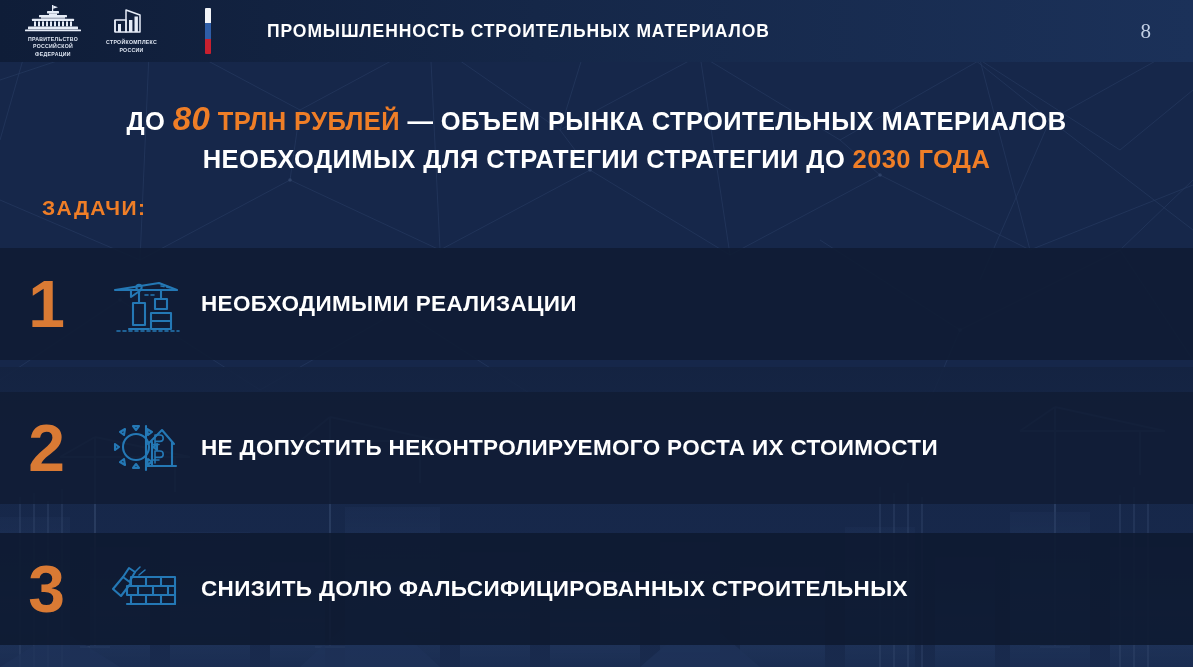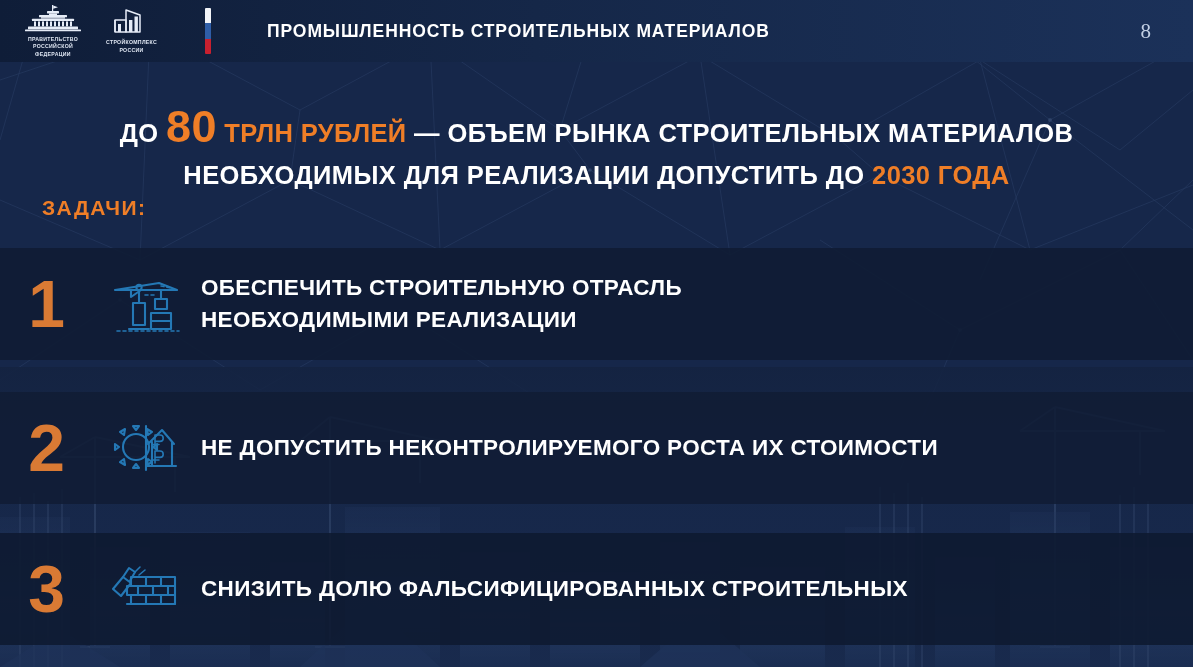--- a/index.html
+++ b/index.html
@@ -80,21 +80,21 @@
 
   
   .headline {
     position:absolute; top:96px; left:0; width:1193px;
     text-align:center; z-index:5;
     color:#ffffff; font-weight:bold; font-size:25.5px;
     letter-spacing:.4px; line-height:1.38;
   }
   .headline .line { white-space:nowrap; }
   .hl-accent { color:#ef7e27; }
-  .hl-big { color:#ef7e27; font-size:45px; }
+  .hl-big { color:#ef7e27; font-size:33px;font-style:italic; }
   .hl-dash { color:#ffffff; }
 
   
   .tasks-label {
     position:absolute; top:196px; left:42px;
     color:#ef7e27; font-size:21px; font-weight:bold;
     letter-spacing:1.4px; z-index:5;
   }
 
   
@@ -266,21 +266,21 @@
       </div>
 
       <div class="header-title">ПРОМЫШЛЕННОСТЬ СТРОИТЕЛЬНЫХ МАТЕРИАЛОВ</div>
     </div>
 
     <div class="page-num">8</div>
   </div>
 
   <div class="headline">
     <div class="line"><span>ДО </span><span class="hl-big">80</span><span class="hl-accent"> ТРЛН РУБЛЕЙ</span><span class="hl-dash"> — </span><span>ОБЪЕМ РЫНКА  СТРОИТЕЛЬНЫХ МАТЕРИАЛОВ</span></div>
-    <div class="line"><span>НЕОБХОДИМЫХ ДЛЯ РЕАЛИЗАЦИИ ДОПУСТИТЬ  ДО </span><span class="hl-accent">2030 ГОДА</span></div>
+    <div class="line"><span>НЕОБХОДИМЫХ ДЛЯ СТРАТЕГИИ СТРАТЕГИИ  ДО </span><span class="hl-accent">2030 ГОДА</span></div>
   </div>
 
   <div class="tasks-label">ЗАДАЧИ:</div>
 
   <div class="band band-1">
     <div class="band-num">1</div>
     <div class="band-icon">
       <svg width="72" height="62" viewBox="0 0 72 62">
         <g class="icon-stroke">
           <path d="M6 17 L50 10 L68 17 L24 17 Z"></path>
@@ -294,21 +294,20 @@
           <path d="M42 40 L62 40 L62 48 L42 48 Z"></path>
           <path d="M42 48 L62 48 L62 56 L42 56 Z"></path>
         </g>
         <g class="icon-stroke-thin" stroke-dasharray="3 3">
           <path d="M8 58 L70 58"></path>
           <path d="M36 22 L46 22 M52 13 L62 15"></path>
         </g>
       </svg>
     </div>
     <div class="band-text">
-      <span class="t-line">ОБЕСПЕЧИТЬ СТРОИТЕЛЬНУЮ ОТРАСЛЬ</span>
       <span class="t-line">НЕОБХОДИМЫМИ РЕАЛИЗАЦИИ</span>
     </div>
   </div>
 
   <div class="band band-2">
     <div class="band-num">2</div>
     <div class="band-icon">
       <svg width="66" height="60" viewBox="0 0 66 60">
         <g class="icon-stroke">
 

